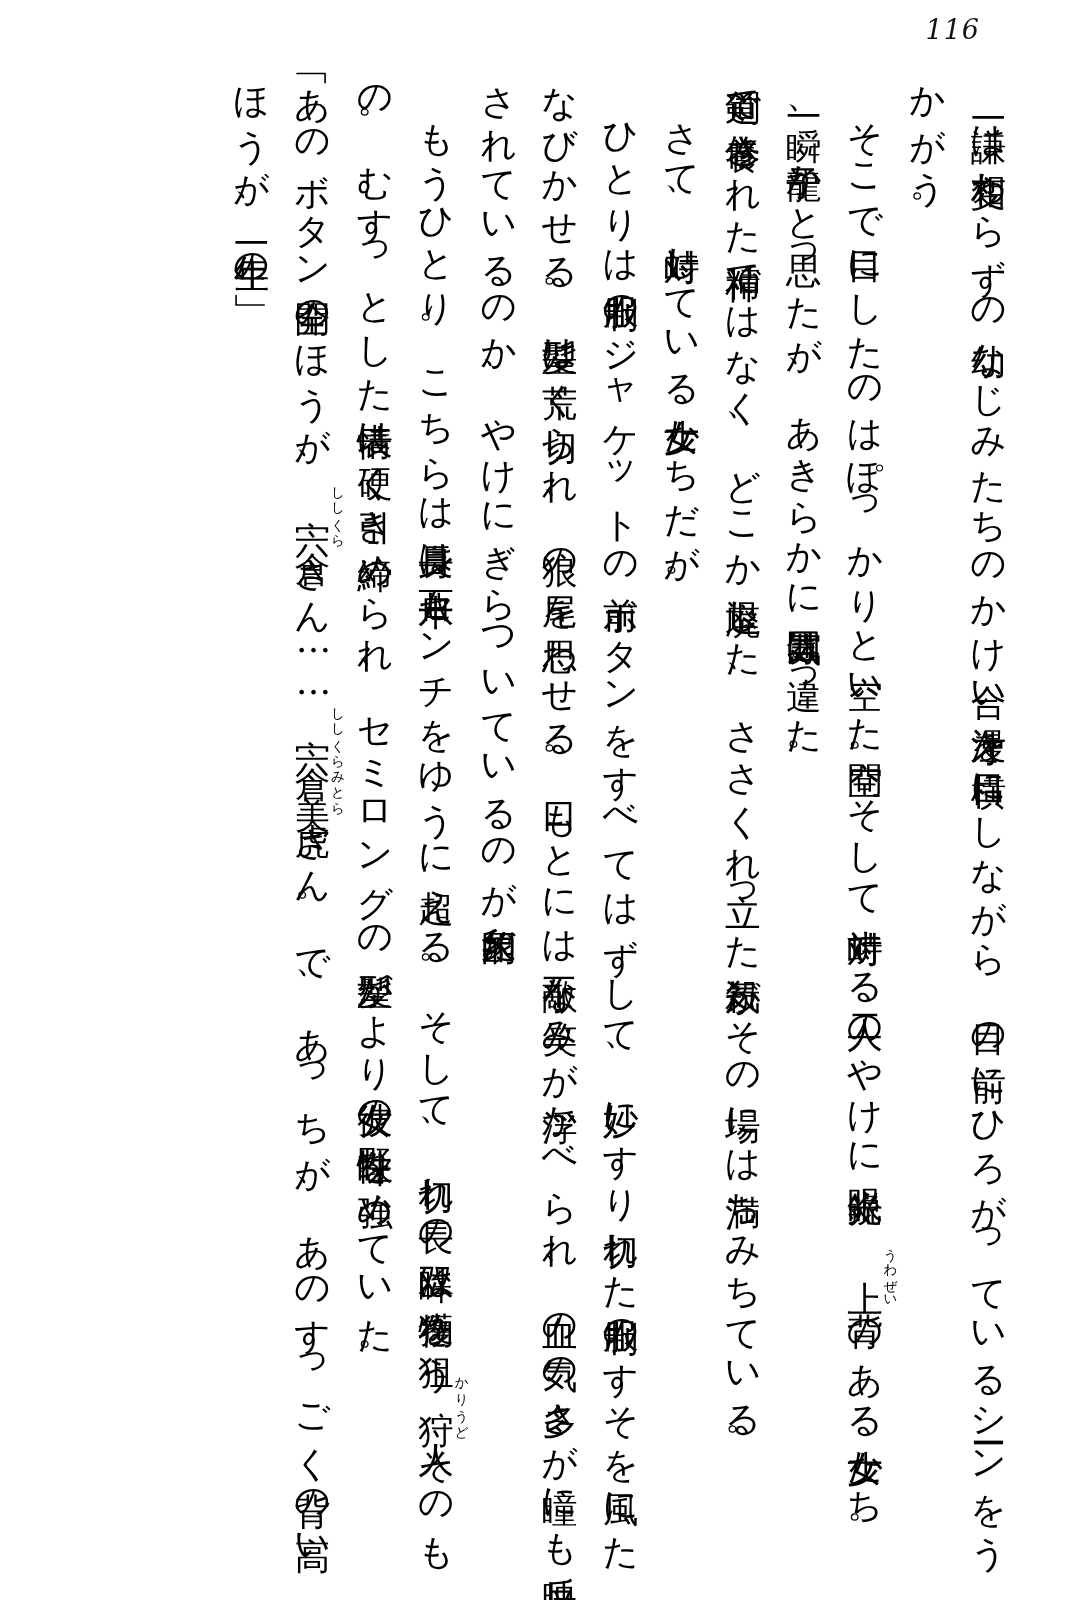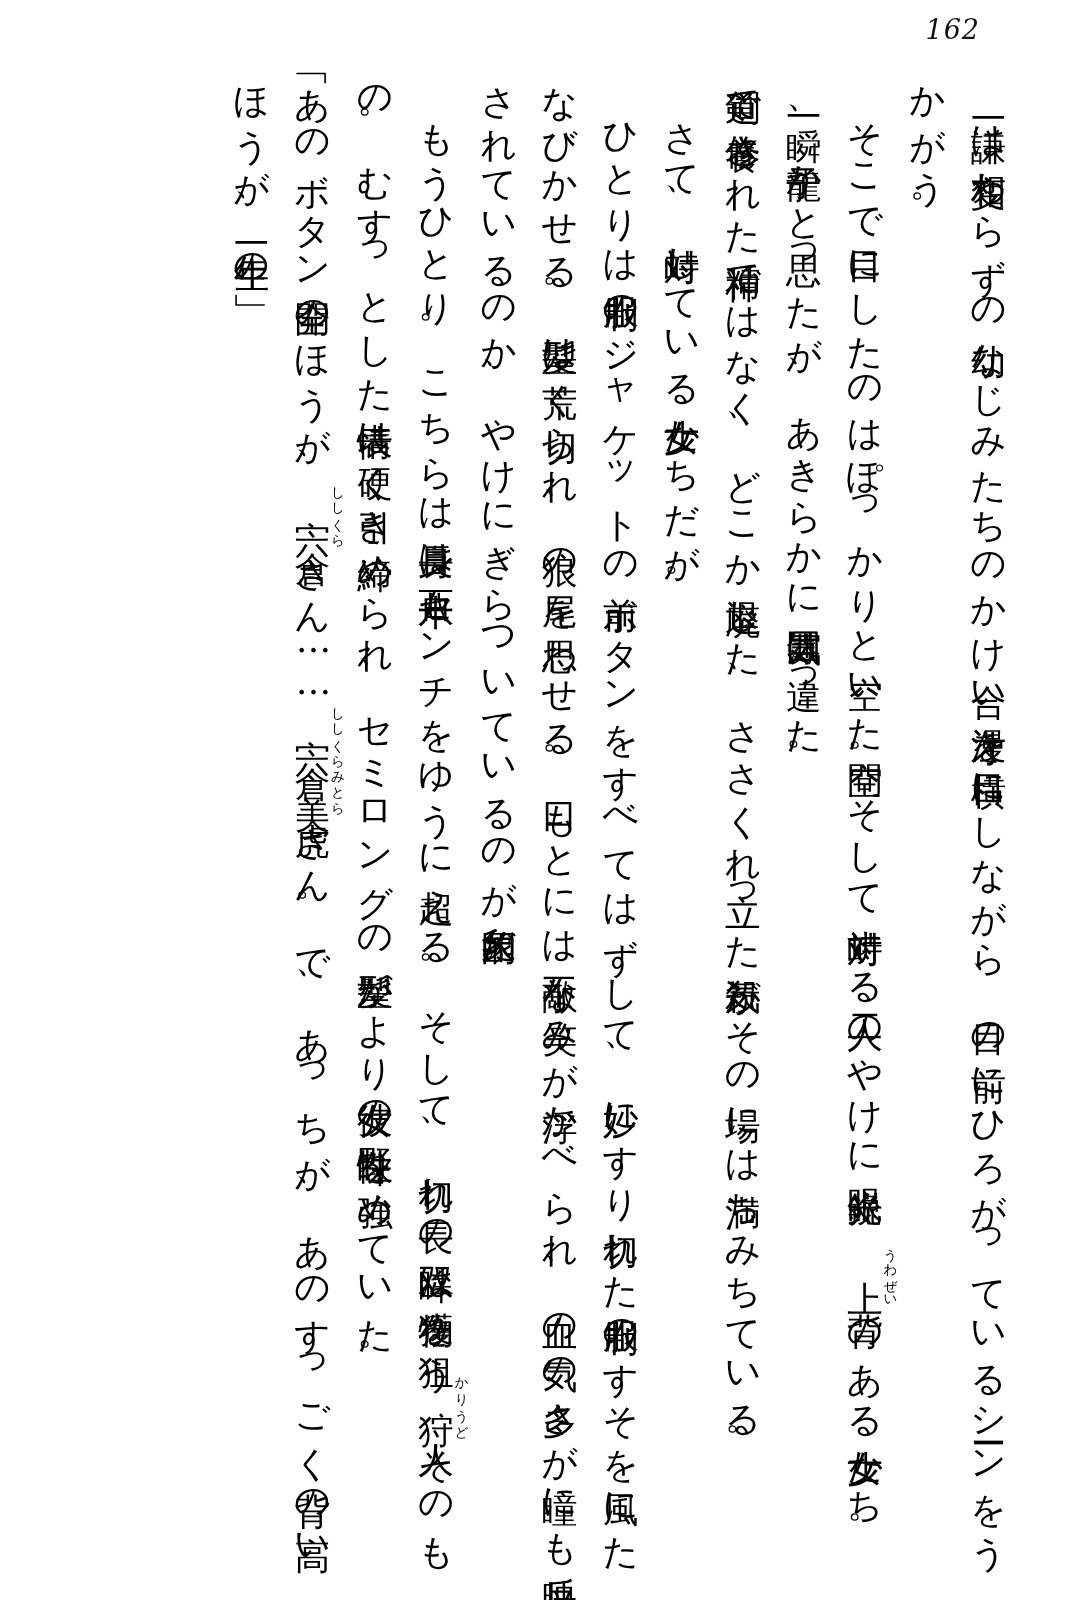--- a/index.html
+++ b/index.html
@@ -57,21 +57,21 @@
     font-size: 0.38em;
     letter-spacing: 0.5px;
     font-weight: 400;
   }
 </style>
 </head>
 <body>
 
 <div class="page">
 
-  <div class="page-number">162</div>
+  <div class="page-number">116</div>
 
   <div class="body-text" id="body-text">
       <p><span>謙一は相変わらずの幼なじみたちのかけ合い漫才を横目にしながら、目の前にひろがっているシーンをうかがう。</span></p>
       <p><span>そこで目にしたのはぽっかりと空いた空間。そして対峙する二人のやけに眼光鋭く、</span><ruby><span>上背</span><rt>うわぜい</rt></ruby><span>のある少女たち。</span></p>
       <p><span>一瞬、龍子かと思ったが、あきらかに雰囲気は違った。</span></p>
       <p class="noindent"><span>剣道で修養された精神ではなく、どこか退廃した、ささくれ立った殺気がその場には満ちみちている。</span></p>
       <p><span>さて、対峙している少女たちだが。</span></p>
       <p><span>ひとりは制服のジャケットの前ボタンをすべてはずして、妙にすり切れた制服のすそを風にたなびかせる。髪型は荒く切られ、狼の尾を思わせる。口もとには不敵な笑みが浮かべられ、血の気の多さが瞳にも反映されているのか、やけにぎらついているのが印象的だ。</span></p>
       <p><span>もうひとり。こちらは身長は百八十センチをゆうに超える。そして、切れ長の双眸は獲物を狙う</span><ruby><span>狩人</span><rt>かりうど</rt></ruby><span>そのもの。むすっとした表情は硬く引き締められ、セミロングの髪型がより彼女の野性味を強めていた。</span></p>
       <p class="noindent"><span>「あのボタン全開のほうが、</span><ruby><span>宍倉</span><rt>ししくら</rt></ruby><span>さん……</span><ruby><span>宍倉美虎</span><rt>ししくらみとら</rt></ruby><span>さん。で、あっちが、あのすっごく背の高いほうが、一年生の」</span></p>

